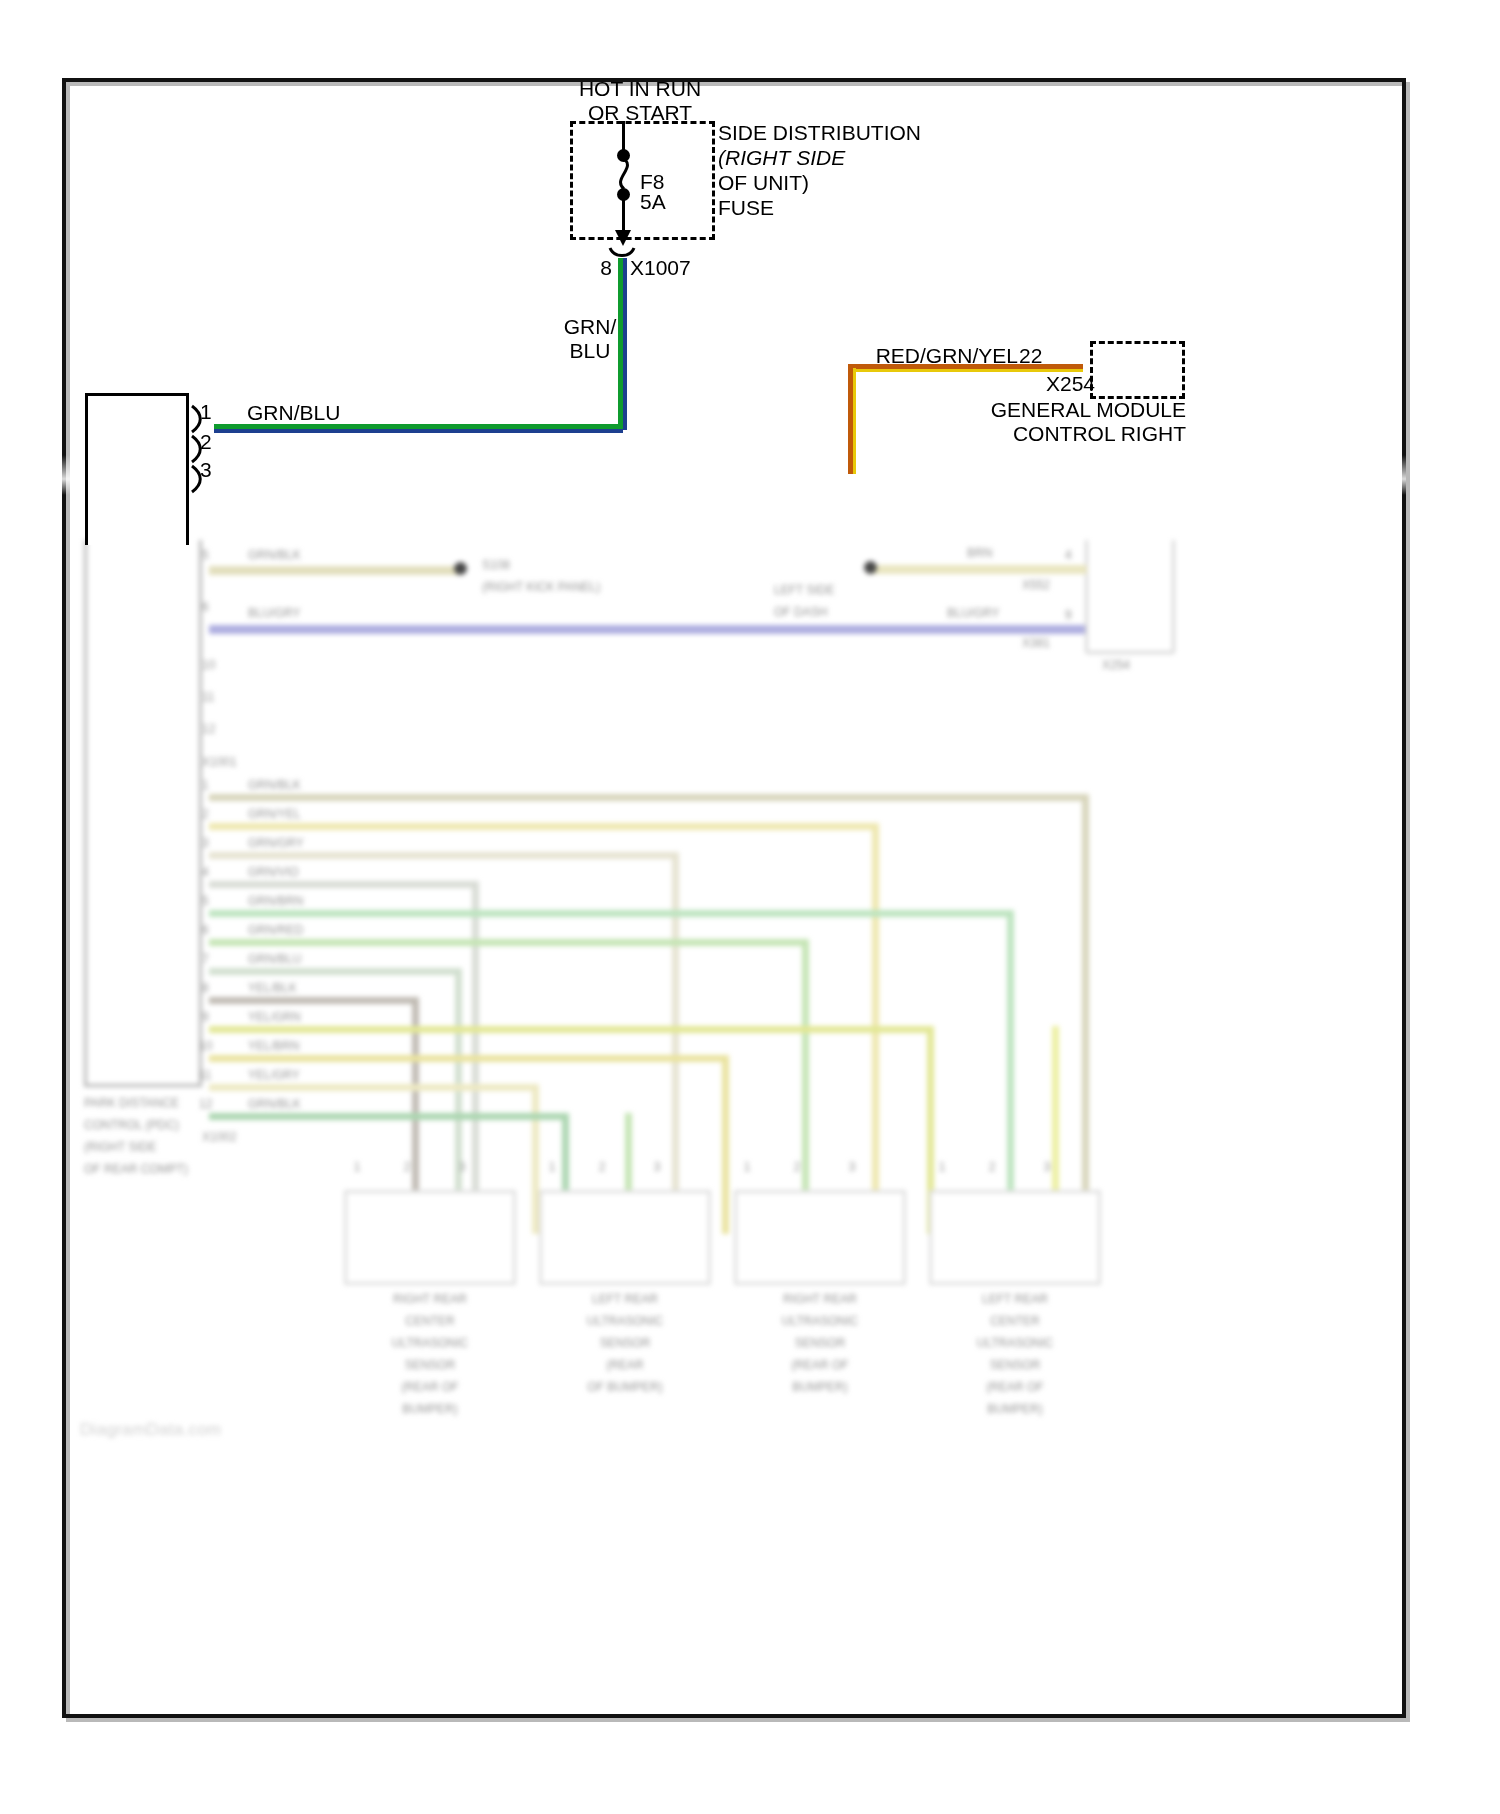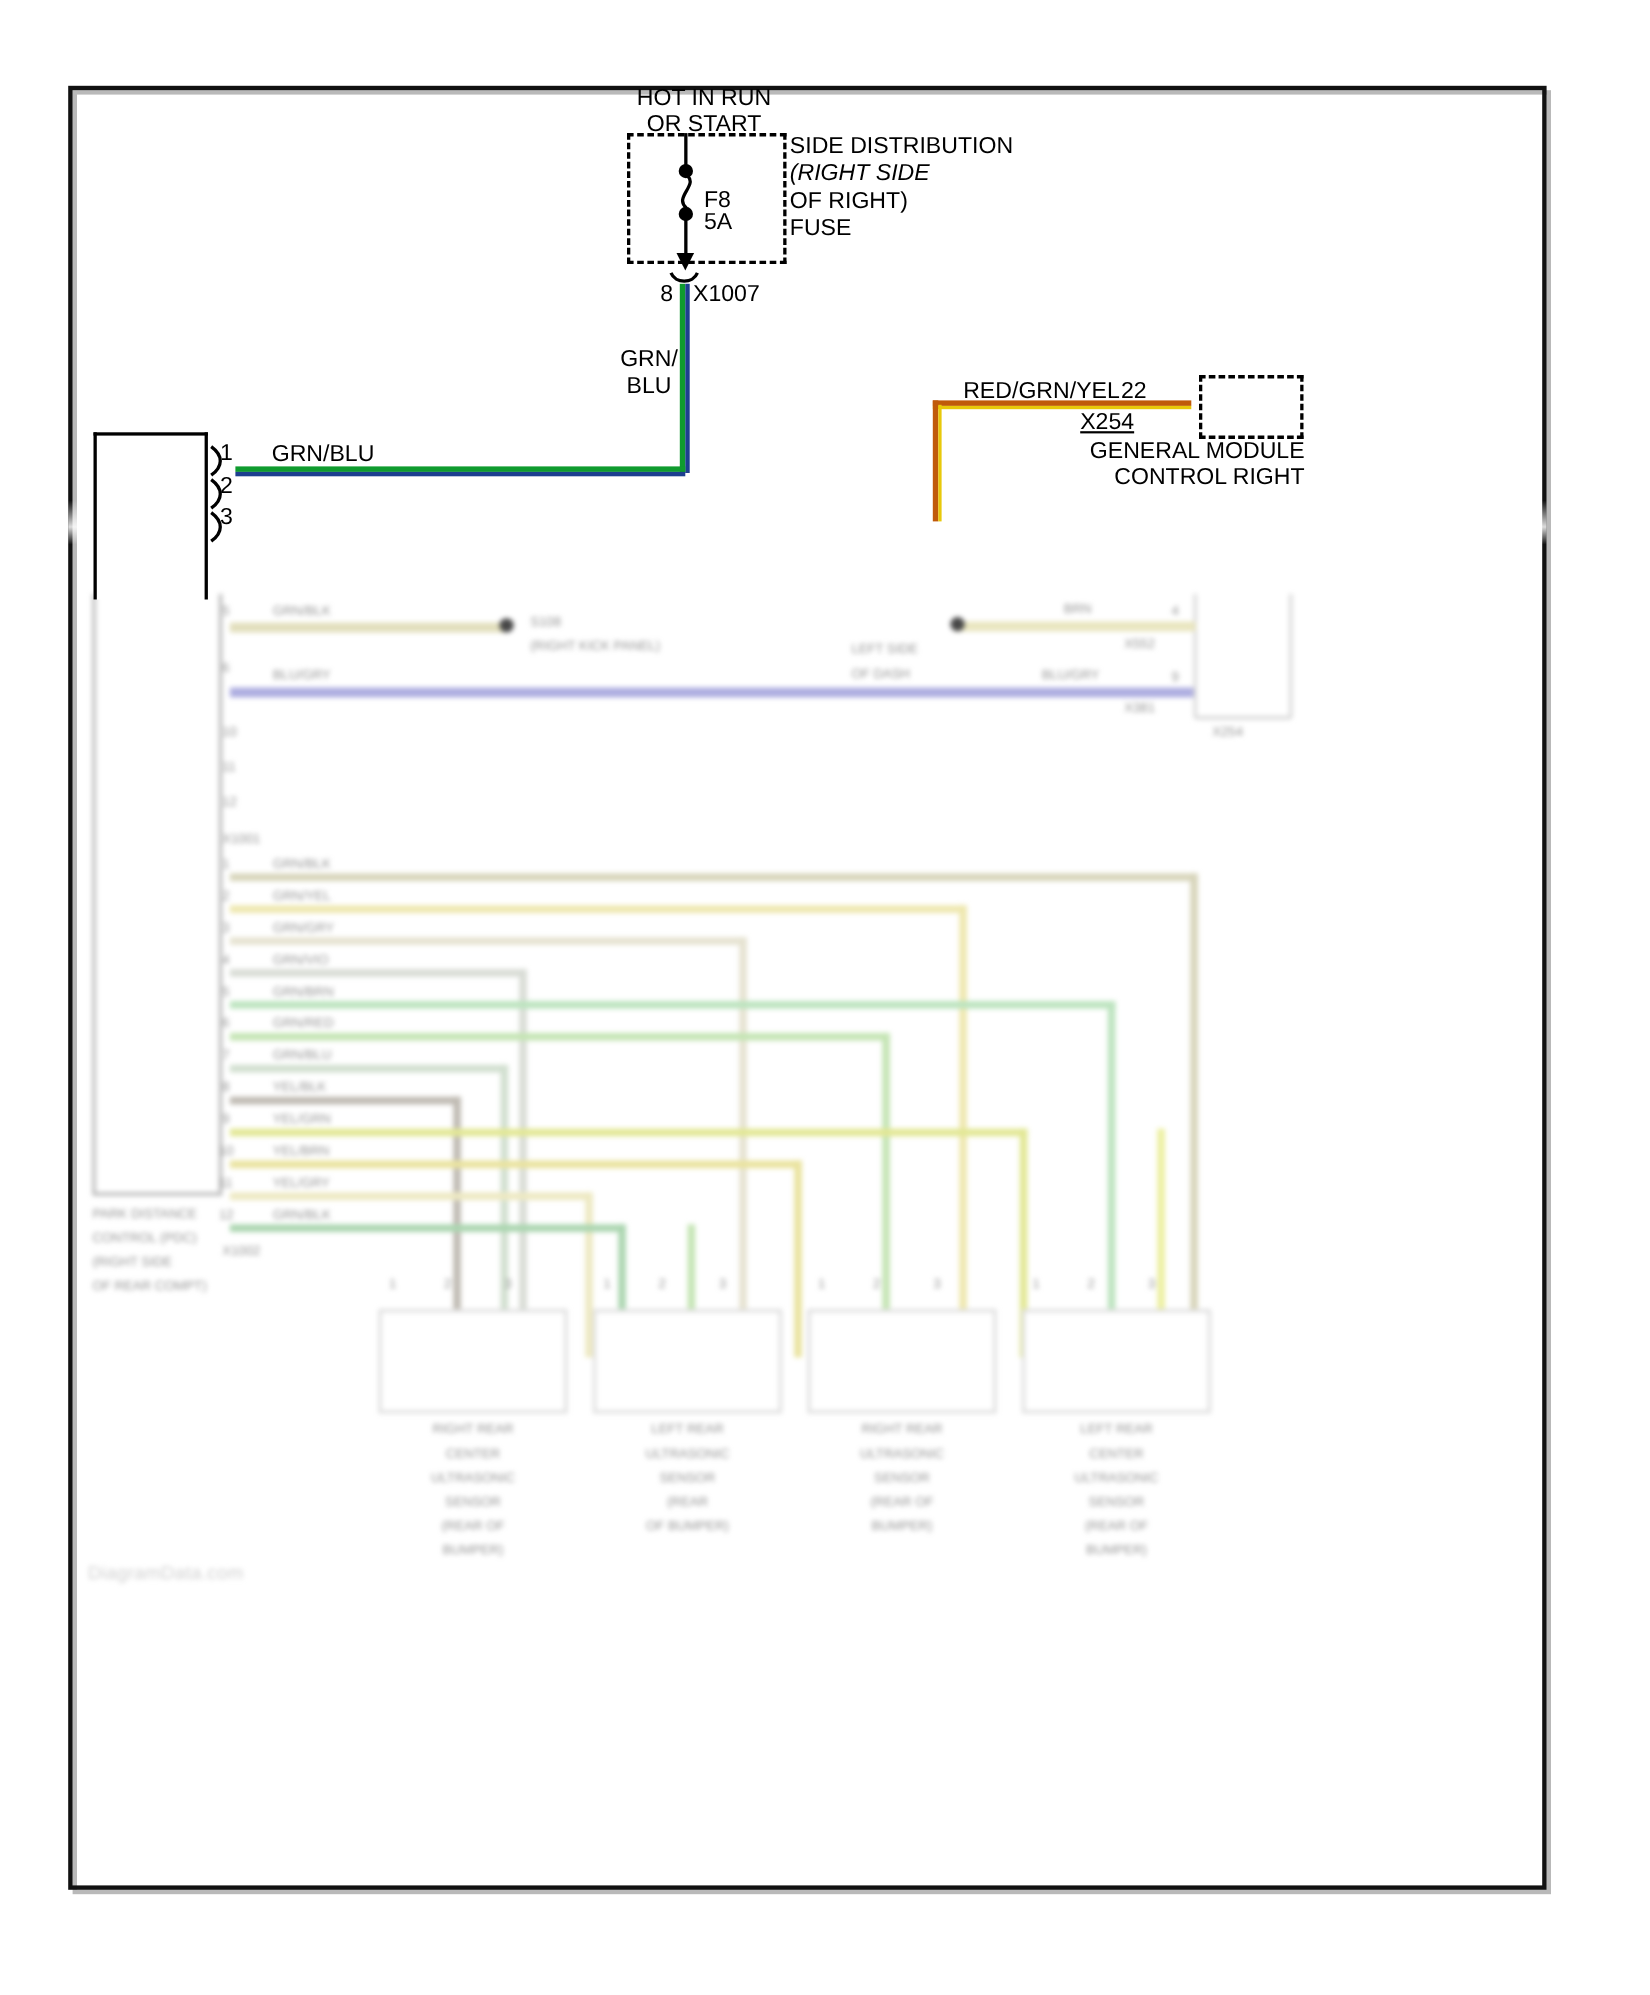--- a/index.html
+++ b/index.html
@@ -295,21 +295,21 @@
 
     <svg width="24" height="20" style="position:absolute; left:612px; top:228px;">
       <polygon points="11,18 3,2 19,2" fill="#000"></polygon>
     </svg>
 
     <span class="txt" style="left:640px; top:168px;">F8</span>
     <span class="txt" style="left:640px; top:188px;">5A</span>
 
     <span class="txt" style="left:718px; top:119px;">SIDE DISTRIBUTION</span>
     <span class="txt" style="left:718px; top:144px;font-style:italic;">(RIGHT SIDE</span>
-    <span class="txt" style="left:718px; top:169px;">OF RIGHT)</span>
+    <span class="txt" style="left:718px; top:169px;">OF UNIT)</span>
     <span class="txt" style="left:718px; top:194px;">FUSE</span>
 
     <svg width="40" height="18" style="position:absolute; left:604px; top:246px;">
       <path d="M6 2 C10 12, 26 12, 30 2" stroke="#000" stroke-width="3" fill="none"></path>
     </svg>
 
     <span class="txt r" style="left:612px; top:254px;">8</span>
     <span class="txt" style="left:630px; top:254px;">X1007</span>
 
     <div class="wire" style="left:618px; top:258px; width:5px; height:172px; background:#0f9b2e;"></div>
@@ -337,21 +337,21 @@
     <span class="txt r" style="left:1018px; top:342px;">RED/GRN/YEL</span>
     <span class="txt" style="left:1019px; top:342px;">22</span>
 
     <div class="wire" style="left:848px; top:364px; width:235px; height:5px; background:#c05a0a;"></div>
     <div class="wire" style="left:848px; top:369px; width:235px; height:3px; background:#e8c90a;"></div>
     <div class="wire" style="left:848px; top:364px; width:5px; height:110px; background:#c05a0a;"></div>
     <div class="wire" style="left:853px; top:368px; width:3px; height:106px; background:#e8c90a;"></div>
 
     <div class="dashbox" style="left:1090px; top:341px; width:95px; height:58px; border-width:3px;"></div>
 
-    <span class="txt" style="left:982px; top:370px;text-decoration:underline;">X254</span>
+    <span class="txt" style="left:1046px; top:370px;">X254</span>
     <span class="txt r" style="left:1186px; top:396px;">GENERAL MODULE</span>
     <span class="txt r" style="left:1186px; top:420px;">CONTROL RIGHT</span>
 
   </div>
 
   <div style="position:absolute; left:62px; top:455px; width:1344px; height:40px; z-index:4;
               background:linear-gradient(to bottom, rgba(255,255,255,0) 0%, rgba(255,255,255,0.85) 60%, rgba(255,255,255,0) 100%);"></div>
 
 </div>
 

